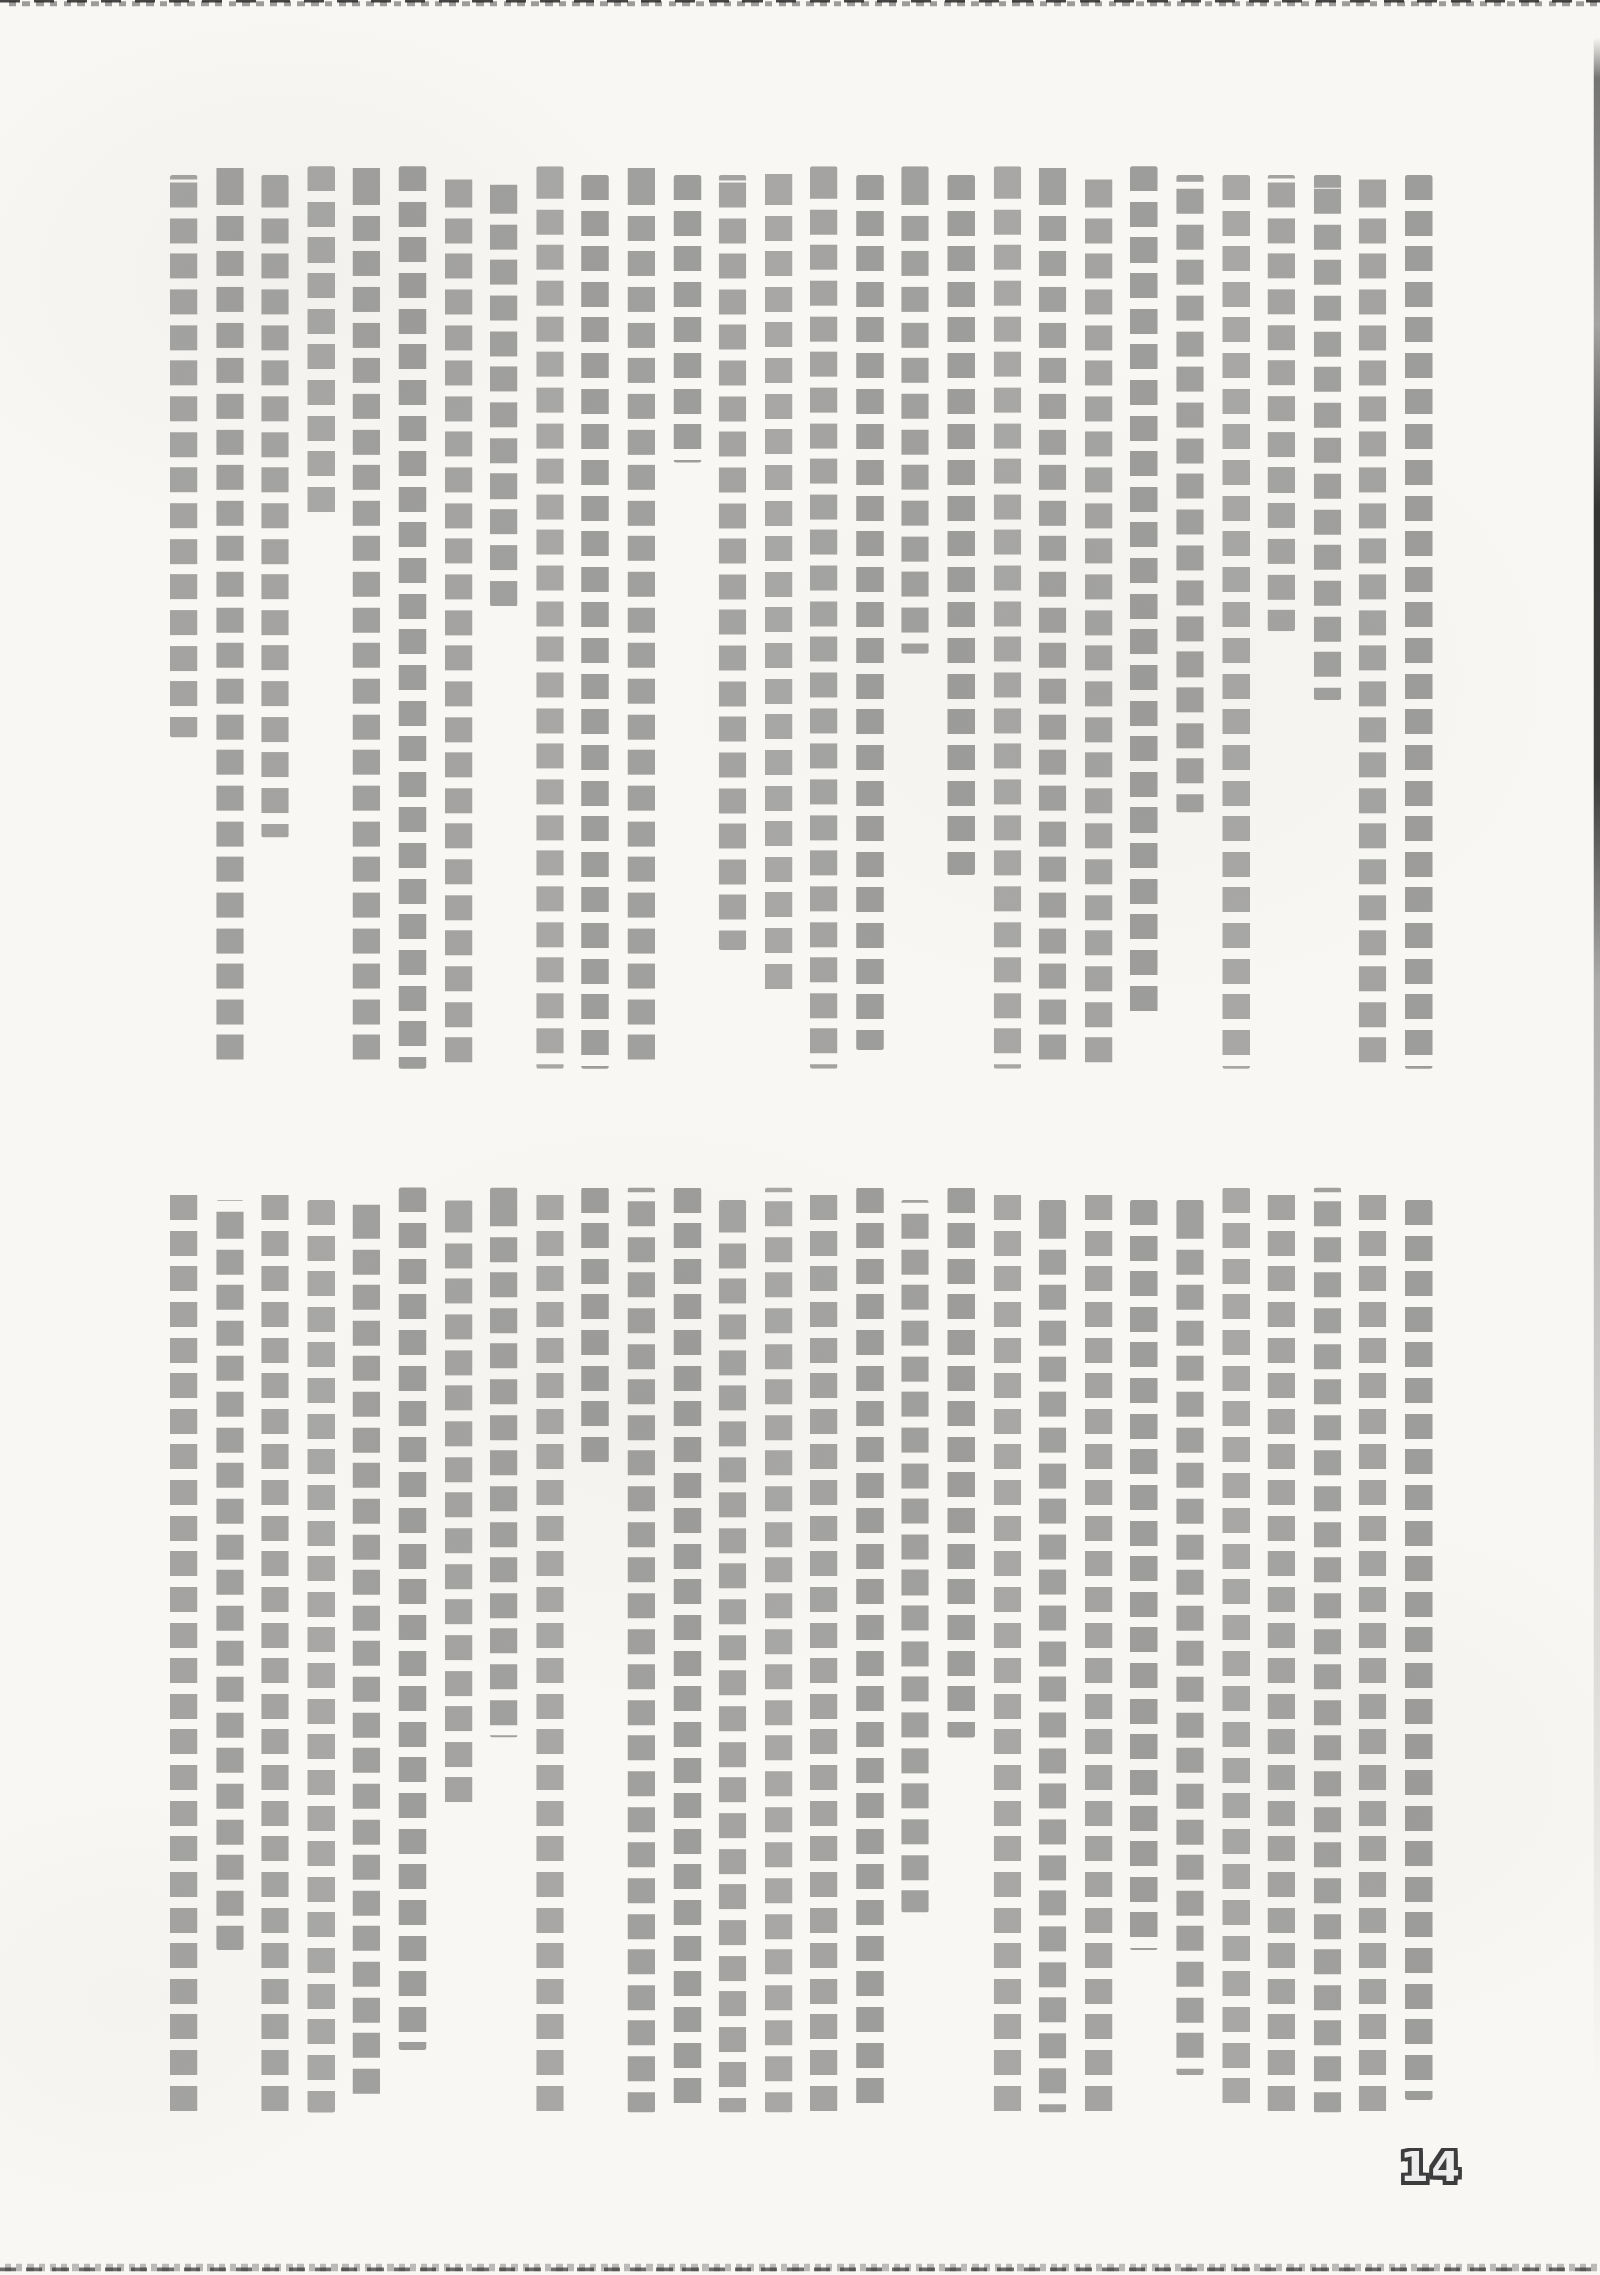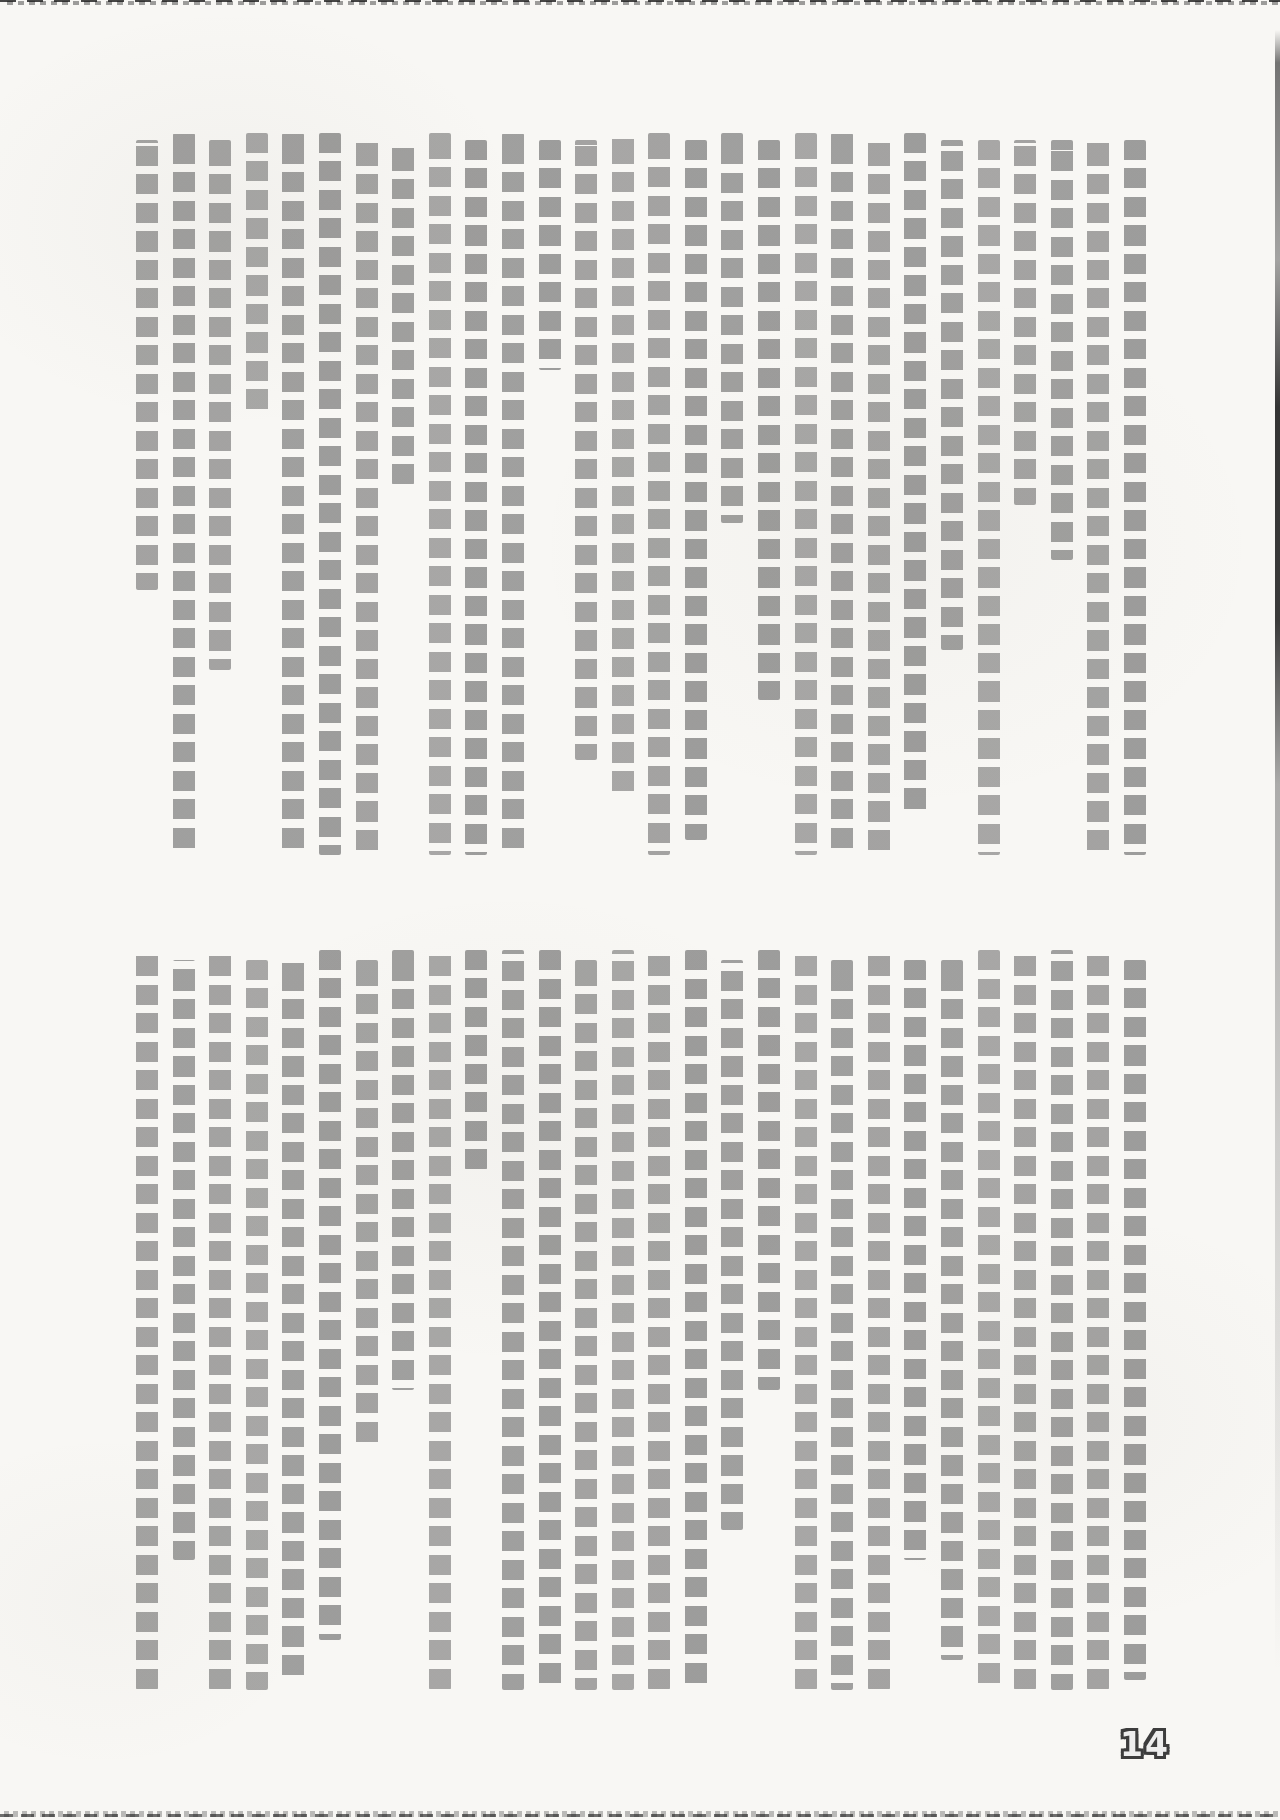--- a/index.html
+++ b/index.html
@@ -83,21 +83,20 @@
     left:1120px; top:1714px;
     font-family:"DejaVu Sans","Liberation Sans",sans-serif;
     font-weight:800;
     font-size:33px;
     letter-spacing:2px;
     color:#ededed;
     text-shadow:
       -3px -3px 0 #3d3d3d, 3px -3px 0 #3d3d3d, -3px 3px 0 #3d3d3d, 3px 3px 0 #3d3d3d,
       -3px 0 0 #3d3d3d, 3px 0 0 #3d3d3d, 0 -3px 0 #3d3d3d, 0 3px 0 #3d3d3d,
       -2px -2px 0 #3d3d3d, 2px 2px 0 #3d3d3d, -2px 2px 0 #3d3d3d, 2px -2px 0 #3d3d3d;
-    margin-top: 11px;
   }
 </style>
 </head>
 <body>
 
 <div class="page">
   <div class="paper-noise"></div>
 
   <div class="edge-top"></div>
   <div class="edge-right"></div>

